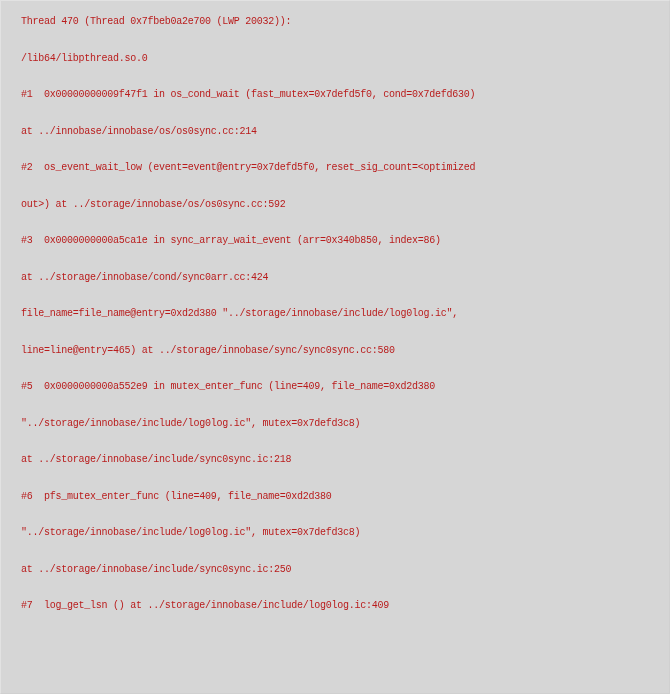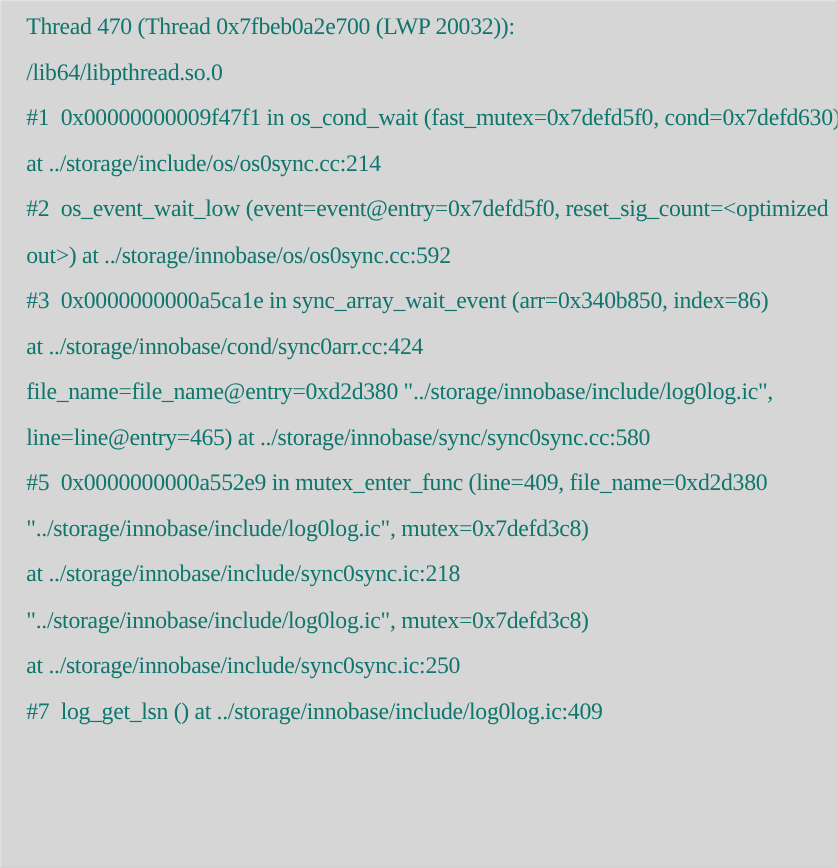--- a/index.html
+++ b/index.html
@@ -20,45 +20,46 @@
     height: 694px;
     background: #d6d6d6;
     border-top: 1px solid #e2e2e2;
     border-left: 1px solid #e2e2e2;
     border-right: 1px solid #d0d0d0;
     border-bottom: 1px solid #d0d0d0;
     padding: 3px 0 0 20px;
   }
   .bt-line {
     display: block;
-    font-family: Liberation Serif, serif;
-    font-size: 19px;
+    font-family: Liberation Mono, monospace;
+    font-size: 10px;
     line-height: 36.5px;
     height: 36.5px;
-    color: #0f766e;
+    color: #b91c1c;
     white-space: pre;
     letter-spacing: -0.25px;
     -webkit-font-smoothing: none;
   }
 </style>
 </head>
 <body>
 
 <div id="backtrace-pane">
   <div id="backtrace-lines">
       <span class="bt-line">Thread 470 (Thread 0x7fbeb0a2e700 (LWP 20032)):</span>
       <span class="bt-line">/lib64/libpthread.so.0</span>
       <span class="bt-line">#1  0x00000000009f47f1 in os_cond_wait (fast_mutex=0x7defd5f0, cond=0x7defd630)</span>
-      <span class="bt-line">at ../storage/include/os/os0sync.cc:214</span>
+      <span class="bt-line">at ../innobase/innobase/os/os0sync.cc:214</span>
       <span class="bt-line">#2  os_event_wait_low (event=event@entry=0x7defd5f0, reset_sig_count=&lt;optimized</span>
       <span class="bt-line">out&gt;) at ../storage/innobase/os/os0sync.cc:592</span>
       <span class="bt-line">#3  0x0000000000a5ca1e in sync_array_wait_event (arr=0x340b850, index=86)</span>
       <span class="bt-line">at ../storage/innobase/cond/sync0arr.cc:424</span>
       <span class="bt-line">file_name=file_name@entry=0xd2d380 "../storage/innobase/include/log0log.ic",</span>
       <span class="bt-line">line=line@entry=465) at ../storage/innobase/sync/sync0sync.cc:580</span>
       <span class="bt-line">#5  0x0000000000a552e9 in mutex_enter_func (line=409, file_name=0xd2d380</span>
       <span class="bt-line">"../storage/innobase/include/log0log.ic", mutex=0x7defd3c8)</span>
       <span class="bt-line">at ../storage/innobase/include/sync0sync.ic:218</span>
+      <span class="bt-line">#6  pfs_mutex_enter_func (line=409, file_name=0xd2d380</span>
       <span class="bt-line">"../storage/innobase/include/log0log.ic", mutex=0x7defd3c8)</span>
       <span class="bt-line">at ../storage/innobase/include/sync0sync.ic:250</span>
       <span class="bt-line">#7  log_get_lsn () at ../storage/innobase/include/log0log.ic:409</span>
     </div>
 </div>
 
 </body></html>

